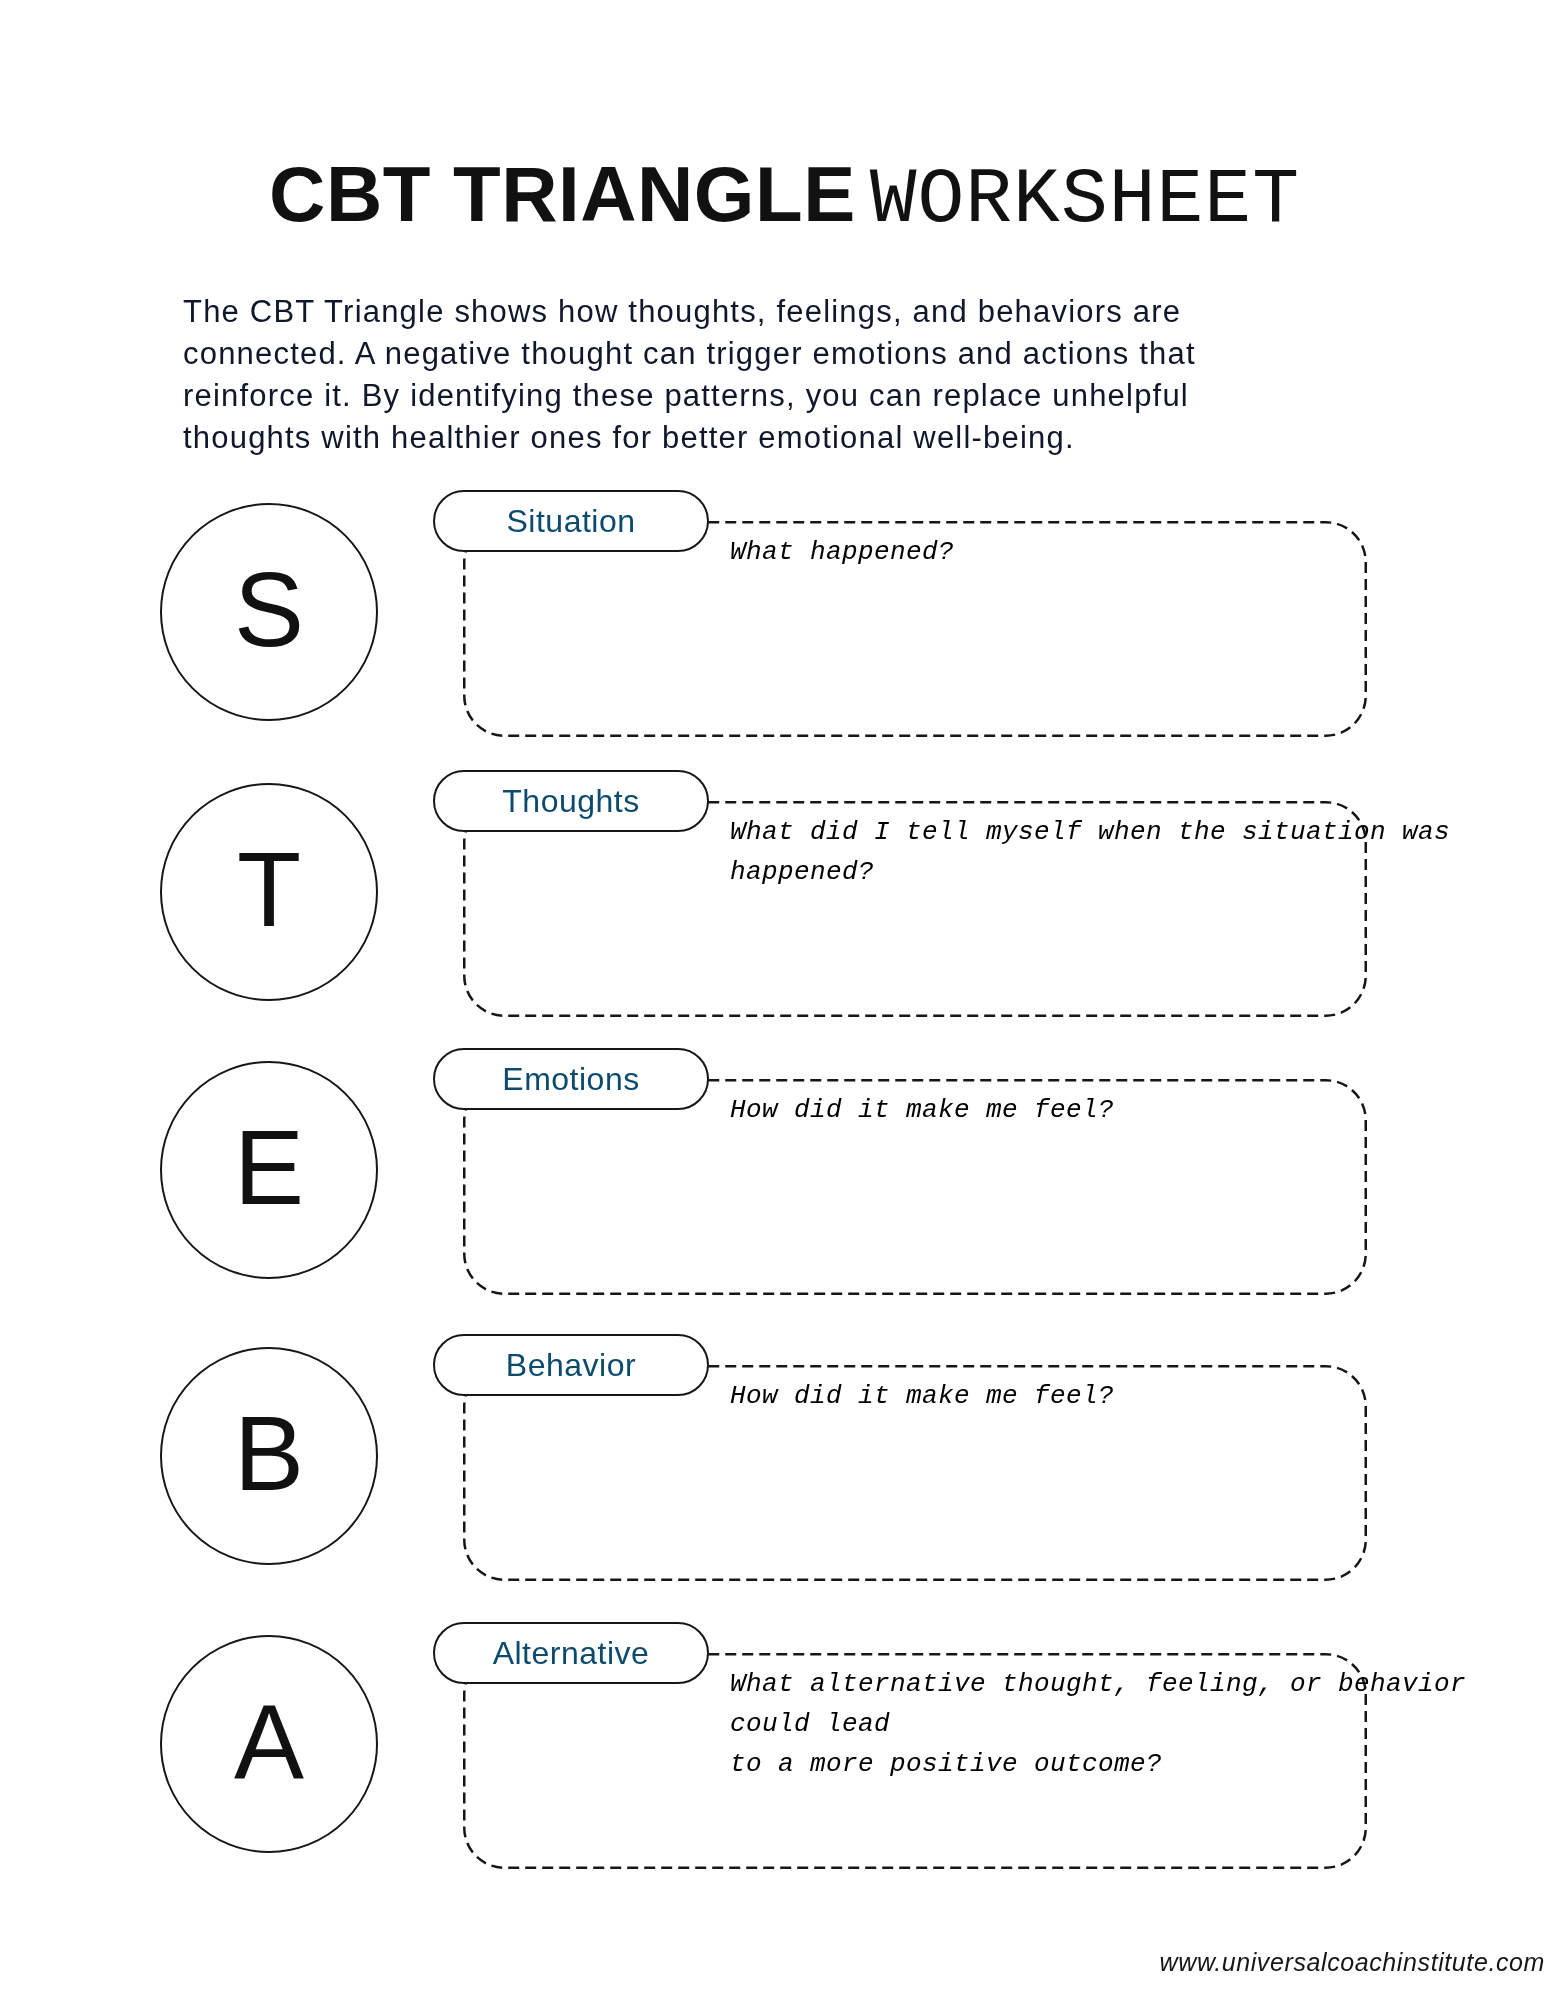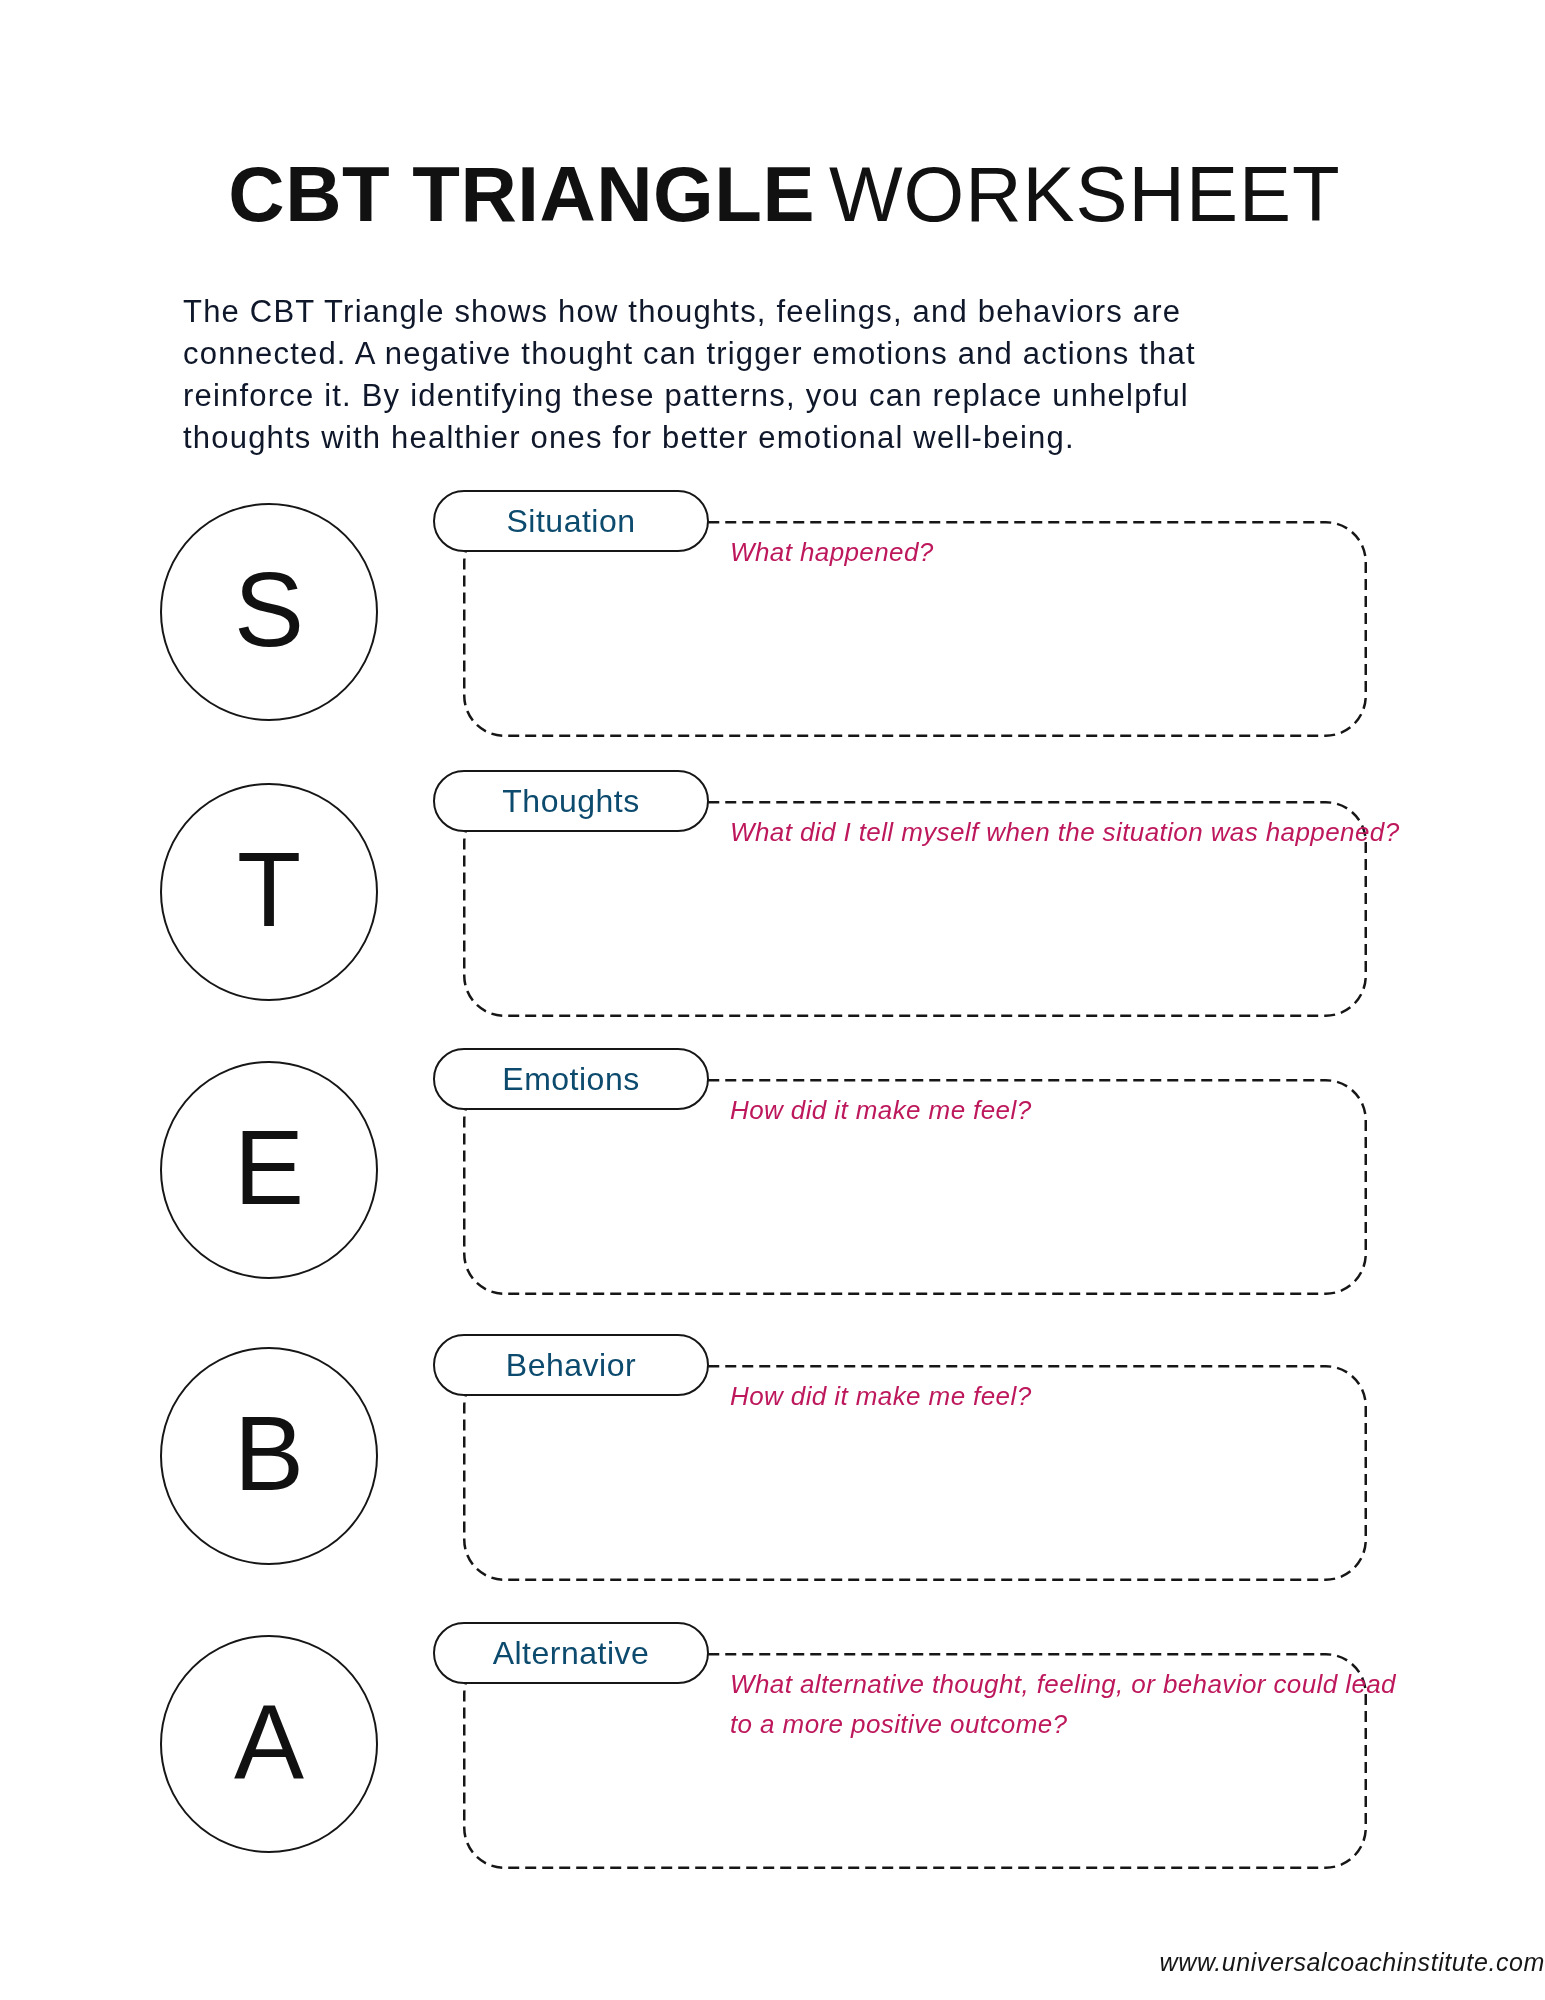--- a/index.html
+++ b/index.html
@@ -19,21 +19,21 @@
     top: 155px;
     left: 0;
     width: 100%;
     text-align: center;
     font-size: 78px;
     line-height: 1;
     white-space: nowrap;
     color: #111111;
   }
   .title .main { font-weight: 700; letter-spacing: 0.5px; margin-left: 24px; }
-  .title .sub  { font-weight: 400; letter-spacing: 1px; margin-left: 14px; }
+  .title .sub  { font-weight: 400; letter-spacing: 1px; margin-left: 14px; font-family: Liberation Mono, monospace; }
 
   
   .intro {
     position: absolute;
     left: 183px;
     top: 291px;
     font-size: 31px;
     line-height: 42px;
     letter-spacing: 1.2px;
     font-weight: 400;
@@ -105,22 +105,23 @@
   .prompt {
     position: absolute;
     left: 730px;
     top: 42px;
     z-index: 3;
     font-size: 26px;
     font-style: italic;
     font-weight: 400;
     line-height: 40px;
     letter-spacing: 0.4px;
-    color: #be185d;
+    color: #000000;
     white-space: pre-line;
+    font-family: Liberation Mono, monospace;
   }
 
   
   .footer {
     position: absolute;
     top: 1948px;
     left: 0;
     width: 100%;
     text-align: right;
     font-size: 25px;

